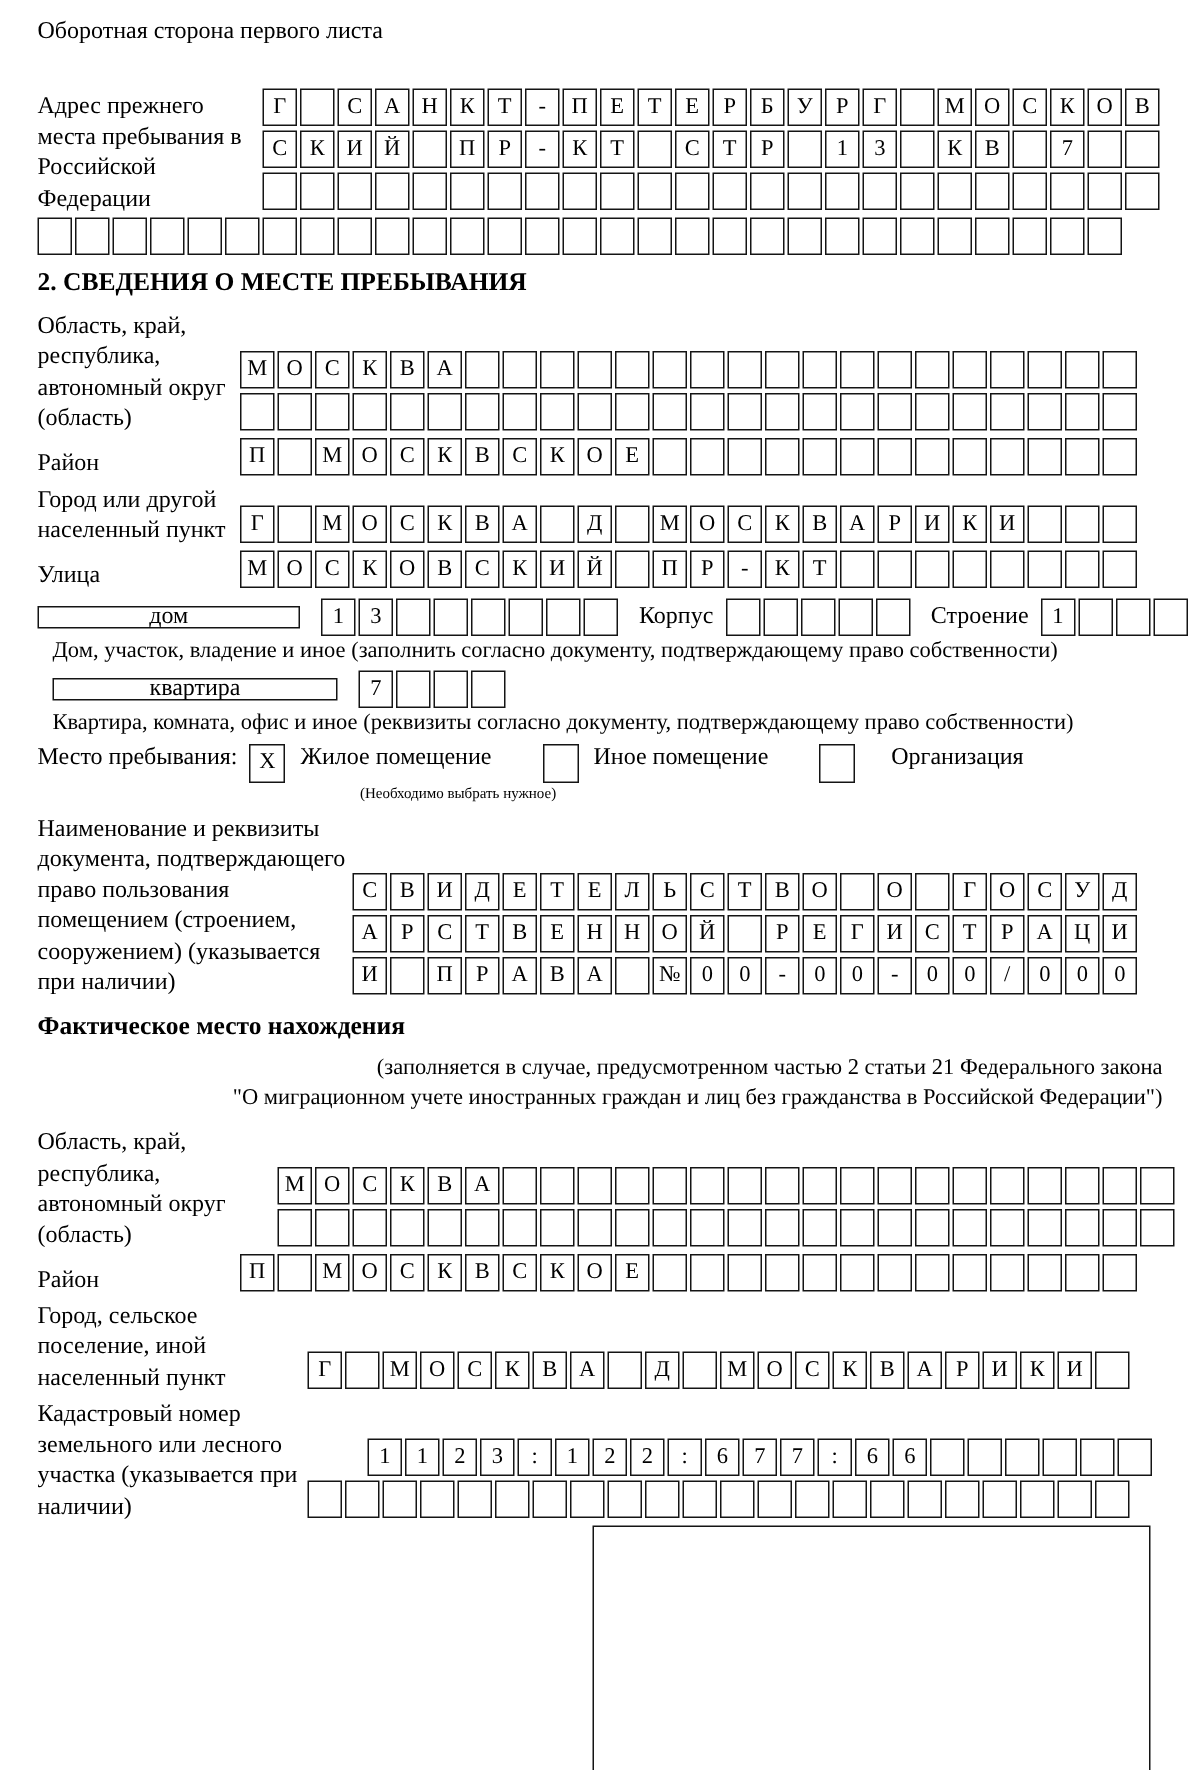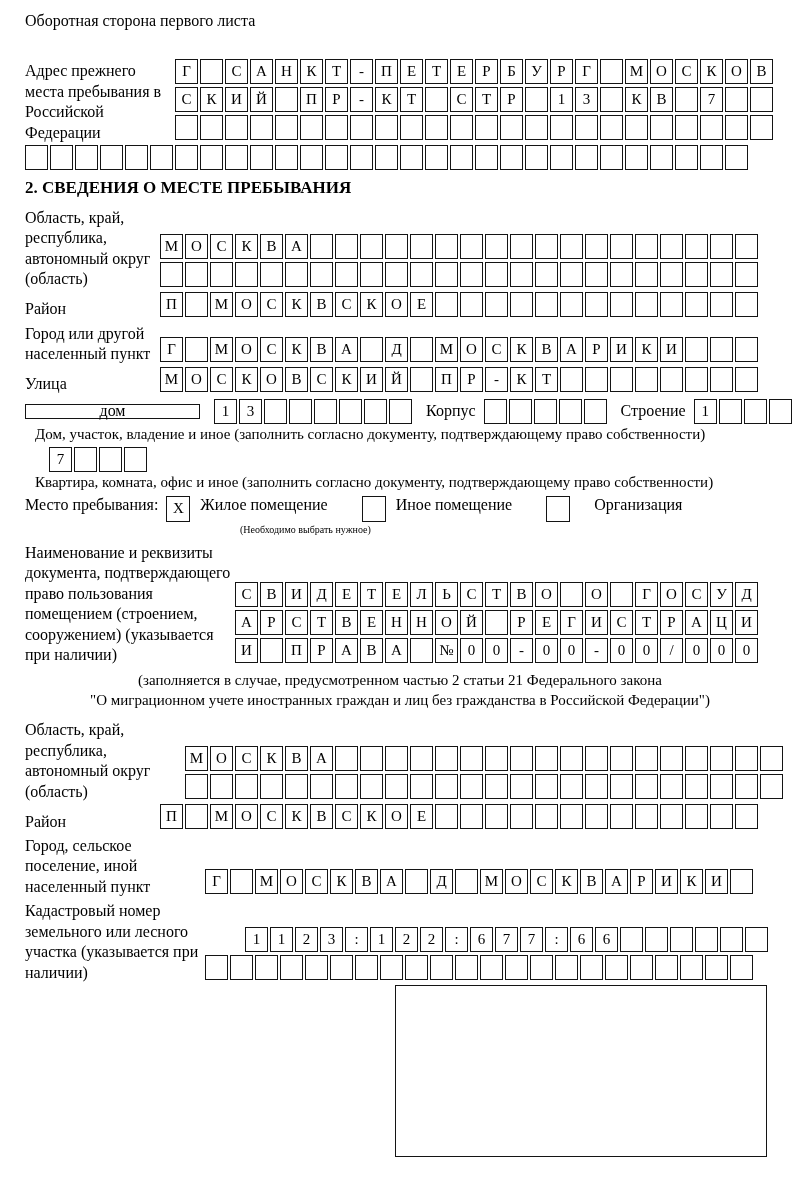--- a/index.html
+++ b/index.html
@@ -43,21 +43,21 @@
   .small-caption { font-size: 15px; margin: 2px 0 4px 10px; }
 
   .place-row { display: flex; align-items: flex-start; font-size: 16px; margin-top: 5px; }
   .checkbox {
     width: 24px; height: 26px; border: 1.6px solid #141414; margin: 0 10px 0 8px;
     display: inline-flex; align-items: center; justify-content: center; font-size: 15px; flex: 0 0 auto;
   }
   .opt-label { margin-right: 26px; }
   .place-note { font-size: 10px; margin: 2px 0 6px 215px; }
 
-  .actual-caption { text-align: center; font-size: 15px; line-height: 1.35; margin-bottom: 8px; }
+  .actual-caption { text-align: right; font-size: 15px; line-height: 1.35; margin-bottom: 8px; }
 
   .kad-row1 { margin-left: 40px; }
 
   .stamp-wrap { margin-top: 2px; }
   .stamp-box { margin-left: 370px; width: 372px; height: 172px; border: 1.6px solid #141414; }
 </style>
 </head>
 <body>
 
 <div class="page">
@@ -354,29 +354,30 @@
     <span class="cellrow inline">
         <span class="cell">1</span>
         <span class="cell"></span>
         <span class="cell"></span>
         <span class="cell"></span>
       </span>
   </div>
   <div class="small-caption">Дом, участок, владение и иное (заполнить согласно документу, подтверждающему право собственности)</div>
 
   <div class="kv-row" style="margin-left:10px">
+    <span class="wide-box" style="width:190px">квартира</span>
     <span class="inline-label" style="padding-left:6px"></span>
     <span class="cellrow inline">
         <span class="cell">7</span>
         <span class="cell"></span>
         <span class="cell"></span>
         <span class="cell"></span>
       </span>
   </div>
-  <div class="small-caption" style="margin-left:10px">Квартира, комната, офис и иное (заполнить согласно документу, подтверждающему право собственности)</div>
+  <div class="small-caption" style="margin-left:10px">Квартира, комната, офис и иное (реквизиты согласно документу, подтверждающему право собственности)</div>
 
   <div class="place-row">
     <span>Место пребывания:</span>
     <span class="checkbox">X</span>
     <span class="opt-label">Жилое помещение</span>
     <span class="checkbox"></span>
     <span class="opt-label">Иное помещение</span>
     <span class="checkbox" style="margin-right:24px"></span>
     <span class="opt-label">Организация</span>
   </div>
@@ -450,20 +451,21 @@
           <span class="cell">0</span>
           <span class="cell">0</span>
           <span class="cell">/</span>
           <span class="cell">0</span>
           <span class="cell">0</span>
           <span class="cell">0</span>
         </div>
     </div>
   </div>
 
+  <div class="sec-title">Фактическое место нахождения</div>
   <div class="actual-caption">
     <div>(заполняется в случае, предусмотренном частью 2 статьи 21 Федерального закона</div>
     <div>"О миграционном учете иностранных граждан и лиц без гражданства в Российской Федерации")</div>
   </div>
 
   <div class="block mb2">
     <div class="flabel w160">Область, край, республика, автономный округ (область)</div>
     <div class="grid">
       <div class="cellrow">
           <span class="cell">М</span>

